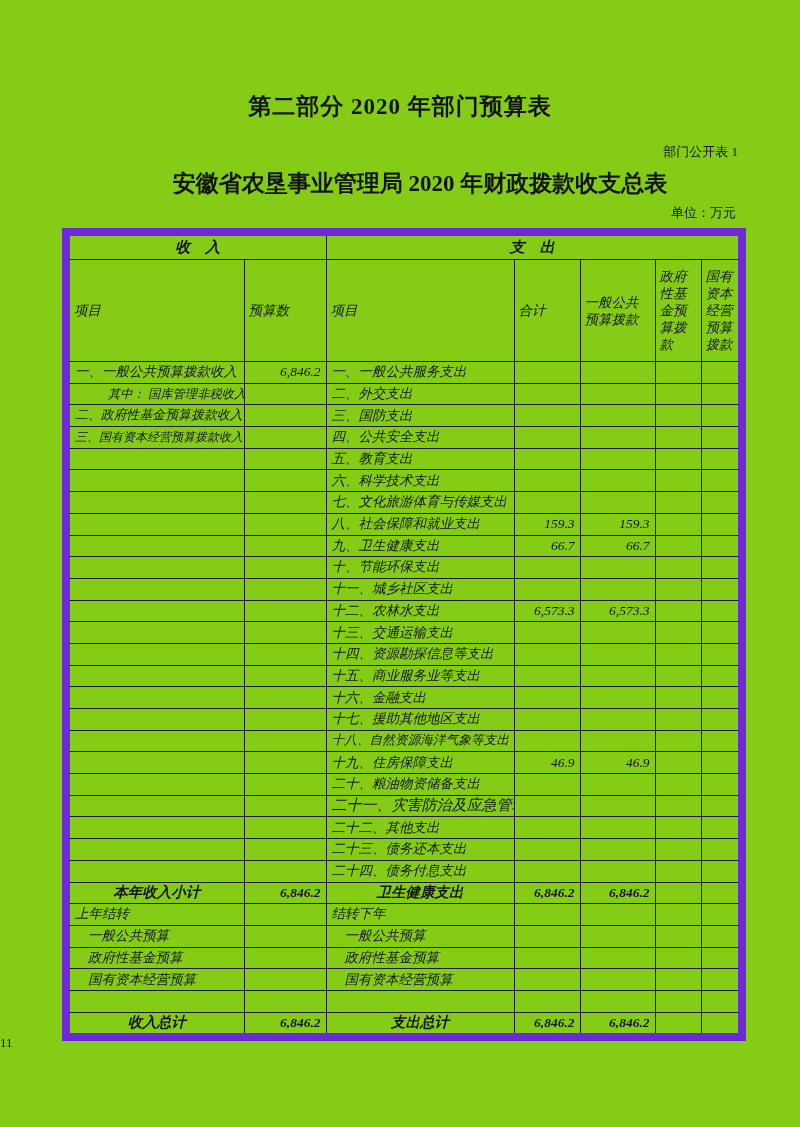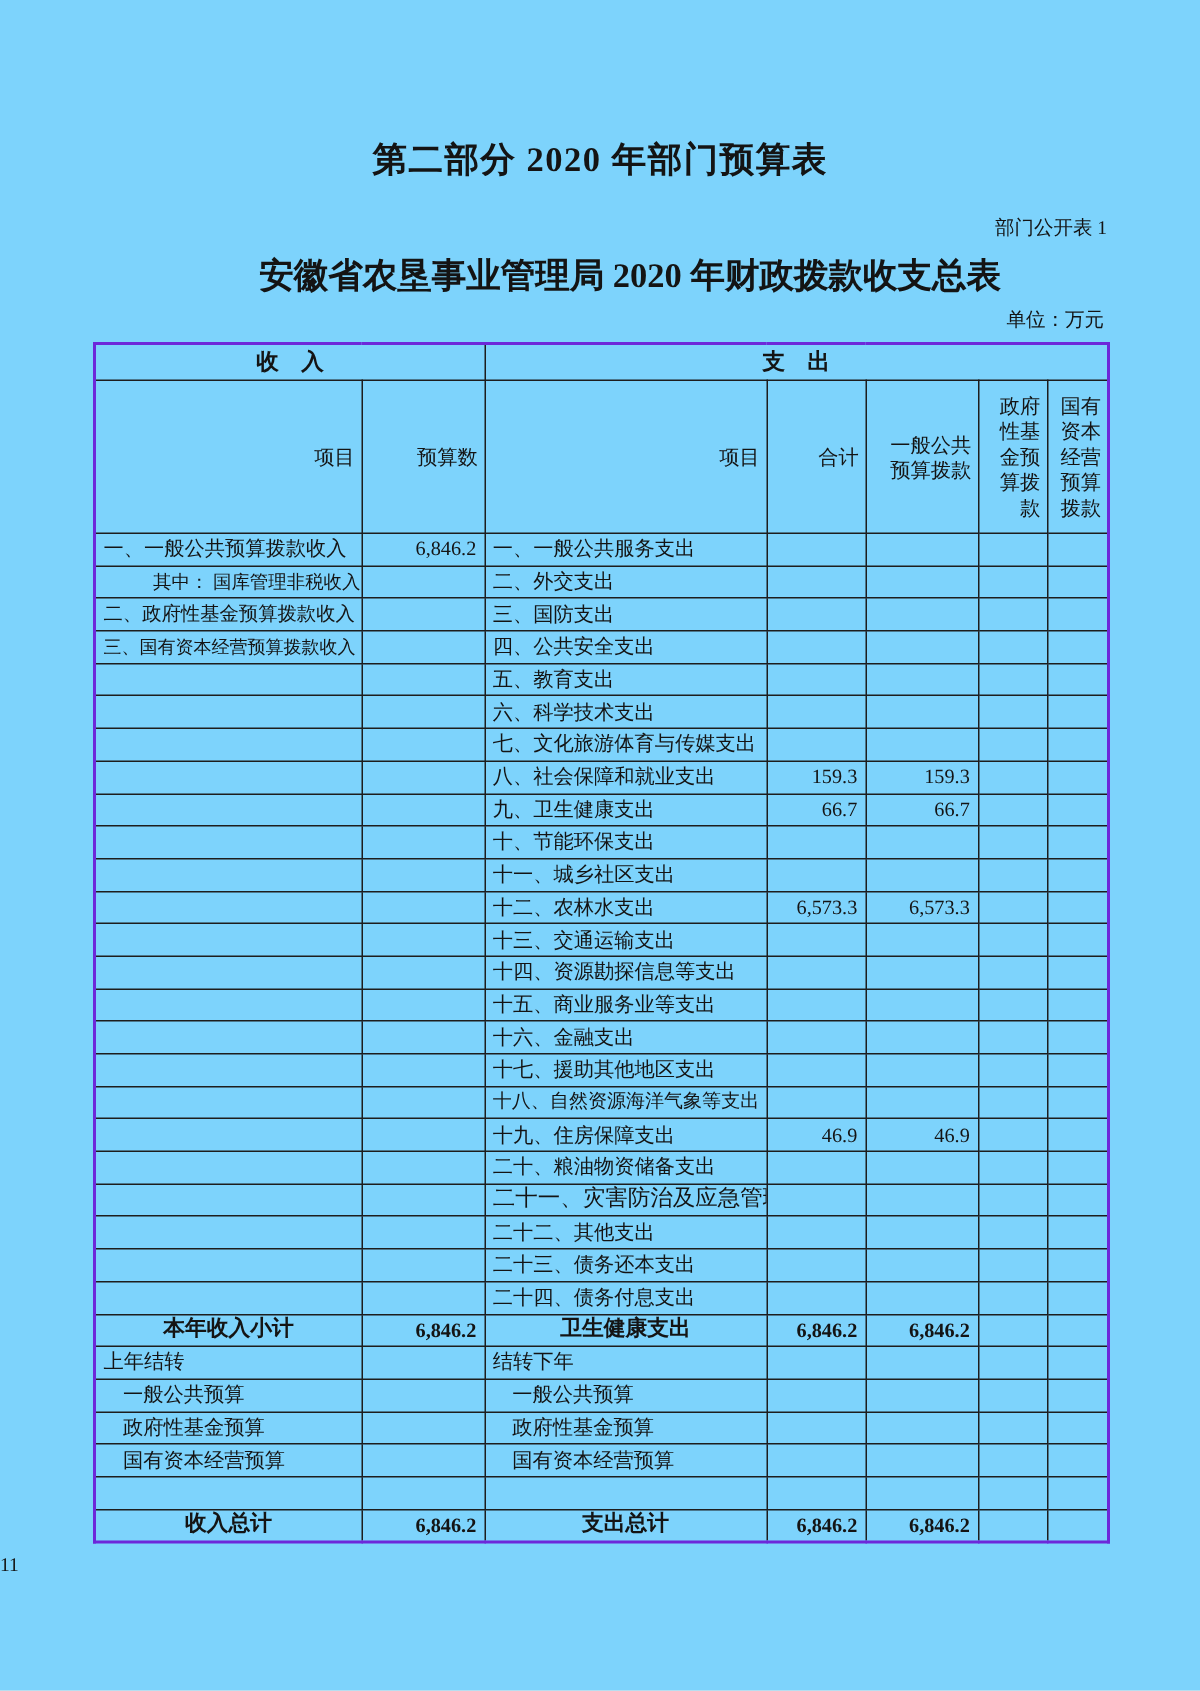--- a/index.html
+++ b/index.html
@@ -1,21 +1,21 @@
 <!DOCTYPE html>
 <html><head>
 <meta charset="utf-8">
 <style>
   html, body { margin: 0; padding: 0; background: #e8e8e8; }
   .page {
     position: relative;
     width: 800px;
     height: 1127px;
     margin: 0 auto;
-    background: #7dd3fc;
+    background: #84cc16;
     font-family: "Liberation Serif", "DejaVu Serif", serif;
     color: #141414;
     overflow: hidden;
   }
   .section-title {
     position: absolute;
     top: 91px; left: 0;
     width: 100%;
     text-align: center;
     font-size: 23px;
@@ -40,39 +40,40 @@
     position: absolute;
     top: 204px; right: 64px;
     font-size: 13px;
   }
   table.budget-table {
     position: absolute;
     top: 228px; left: 62px;
     width: 676px;
     border-collapse: collapse;
     table-layout: fixed;
-    border: 2px solid #6d28d9;
+    border: 8px solid #6d28d9;
+    font-style: italic;
   }
   .budget-table th, .budget-table td {
     border: 1px solid #1d1d1d;
     padding: 0 5px;
     overflow: hidden;
     font-weight: normal;
   }
   .budget-table thead tr.group-row th {
     height: 23px;
     font-size: 15px;
     font-weight: bold;
     text-align: center;
     vertical-align: middle;
   }
   .budget-table thead tr.col-row th {
     height: 101px;
     font-size: 13.5px;
-    text-align: right;
+    text-align: left;
     vertical-align: middle;
     line-height: 17px;
     padding: 0 4px;
   }
   .budget-table tbody td {
     height: 20.7px;
     font-size: 13.5px;
     line-height: 1.05;
     vertical-align: middle;
     white-space: nowrap;

